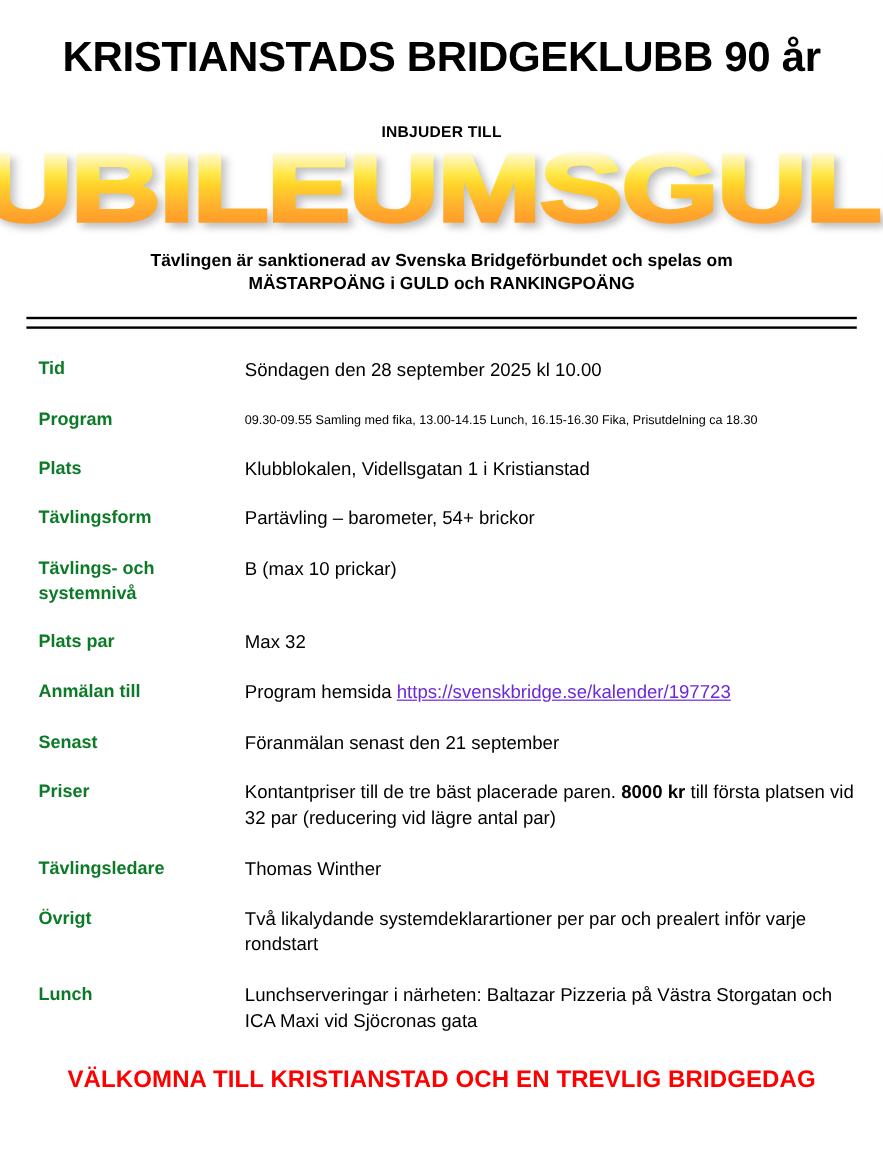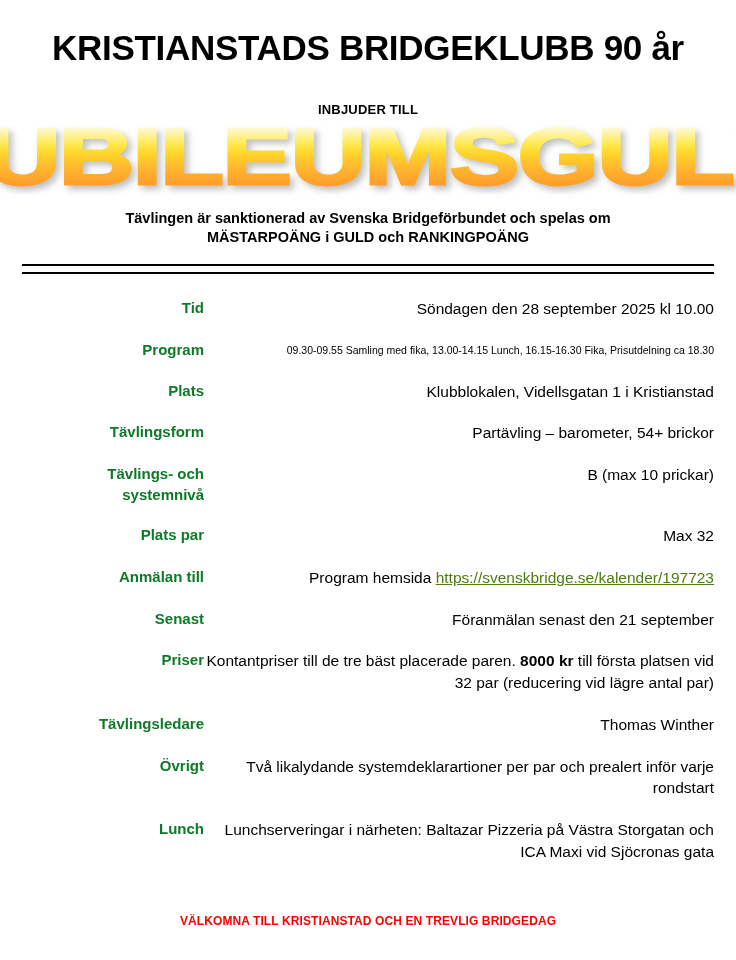--- a/index.html
+++ b/index.html
@@ -92,21 +92,20 @@
     border-bottom: 2px solid #000;
     background: #ffffff;
   }
 
   
   .details {
     width: 100%;
     border-collapse: collapse;
     margin-top: 24px;
     table-layout: fixed;
-    text-align: right;
   }
   .details td {
     vertical-align: top;
     padding: 0 0 20px 0;
   }
   .details tr:last-child td { padding-bottom: 0; }
 
   .col-label {
     width: 172px;
     padding-left: 10px !important;
@@ -119,34 +118,34 @@
     font-size: 15.5px;
     line-height: 1.40;
     color: #000;
   }
   .col-value.small {
     font-size: 10.5px;
     line-height: 1.3;
     padding-top: 4px;
   }
   .col-value a {
-    color: #4d7c0f;
+    color: #6d28d9;
     text-decoration: underline;
   }
   .col-value b { font-weight: bold; }
 
   
   .footer-note {
     position: absolute;
     left: 0;
     right: 0;
-    top: 899px;
+    top: 874px;
     text-align: center;
     color: #ff0000;
-    font-size: 12px;
+    font-size: 20px;
     font-weight: bold;
     letter-spacing: 0.1px;
   }
 </style>
 </head>
 <body>
 
 <div class="page">
 
   <h1 class="main-title">KRISTIANSTADS BRIDGEKLUBB 90 år</h1>

